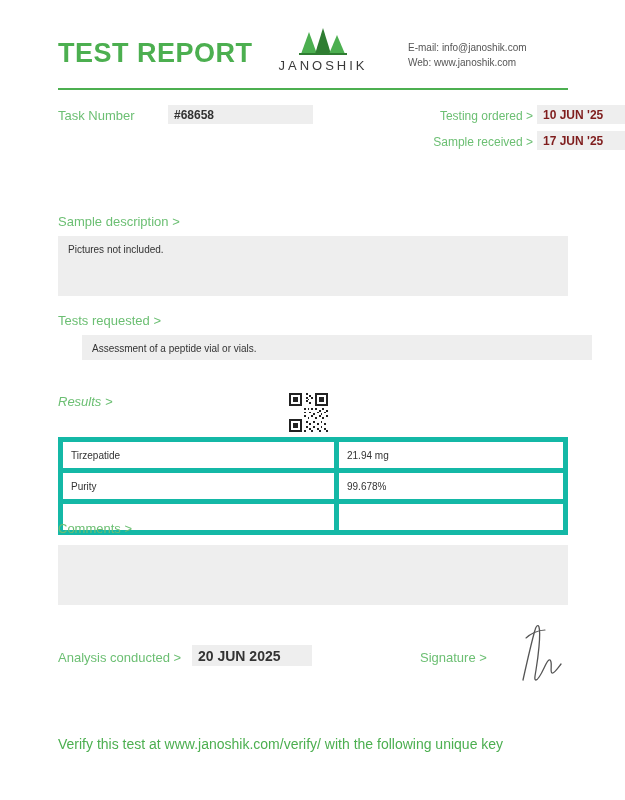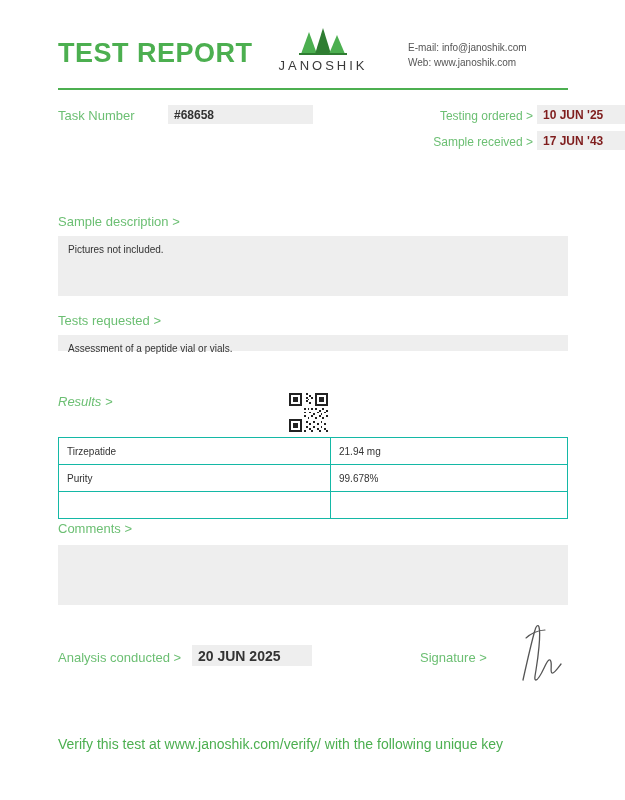--- a/index.html
+++ b/index.html
@@ -143,21 +143,21 @@
     background: #eeeeee;
     box-sizing: border-box;
     padding: 8px 10px;
     font-size: 10px;
     color: #333333;
     width: 510px;
   }
   #sample-label { top: 214px; }
   #sample-box { top: 236px; height: 60px; }
   #tests-label { top: 313px; }
-  #tests-box { top: 335px; height: 16px; }
+  #tests-box { top: 335px; height: 25px; margin-left: 24px; }
   #results-label { top: 394px; font-style: italic; }
   #comments-label { top: 521px; }
   #comments-box { top: 545px; height: 60px; }
 
   
   .qr {
     position: absolute;
     left: 289px;
     top: 393px;
     width: 39px;
@@ -167,21 +167,21 @@
   
   .results-table {
     position: absolute;
     left: 58px;
     top: 437px;
     width: 510px;
     border-collapse: collapse;
     font-size: 10px;
   }
   .results-table td {
-    border: 1px solid #14b8a6;
+    border: 5px solid #14b8a6;
     height: 20px;
     padding: 3px 8px;
     color: #333333;
   }
   .results-table td.col1 { width: 255px; }
 
   
   #analysis-label {
     position: absolute;
     left: 58px;
@@ -265,21 +265,21 @@
 
   <div class="rule"></div>
 
   <div class="label-green task-label">Task Number</div>
   <div class="task-value">#68658</div>
 
   <div class="ordered-label">Testing ordered  &gt;</div>
   <div class="ordered-value">10 JUN '25</div>
 
   <div class="received-label">Sample received &gt;</div>
-  <div class="received-value">17 JUN '43</div>
+  <div class="received-value">17 JUN '25</div>
 
   <div class="section-label" id="sample-label">Sample description &gt;</div>
   <div class="grey-box" id="sample-box">Pictures not included.</div>
 
   <div class="section-label" id="tests-label">Tests requested &gt;</div>
   <div class="grey-box" id="tests-box">Assessment of a peptide vial or vials.</div>
 
   <div class="section-label" id="results-label">Results &gt;</div>
 
   <svg class="qr" viewBox="0 0 21 21" shape-rendering="crispEdges">

